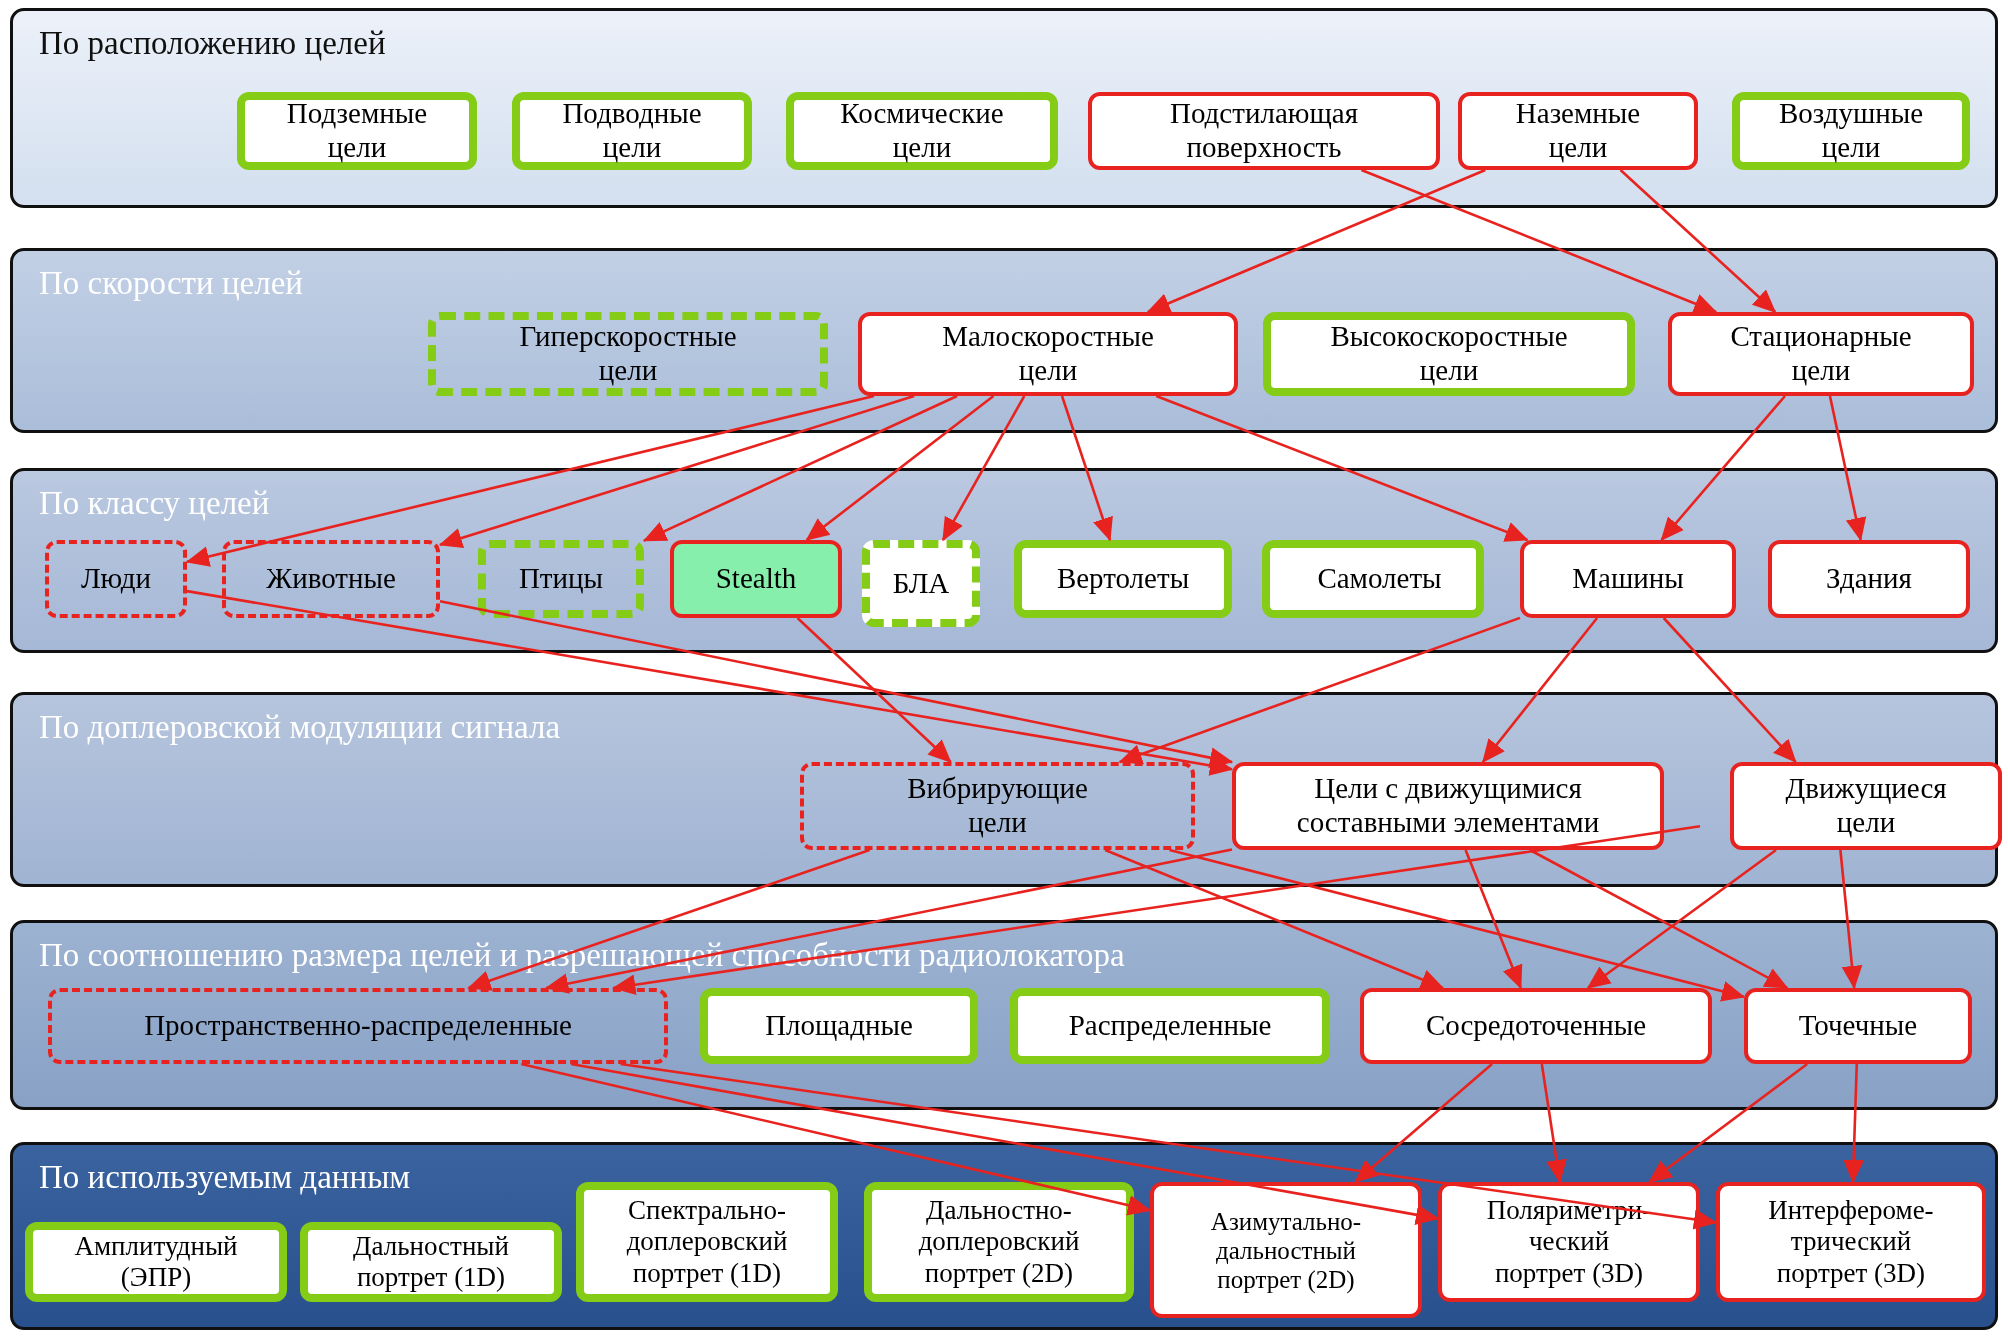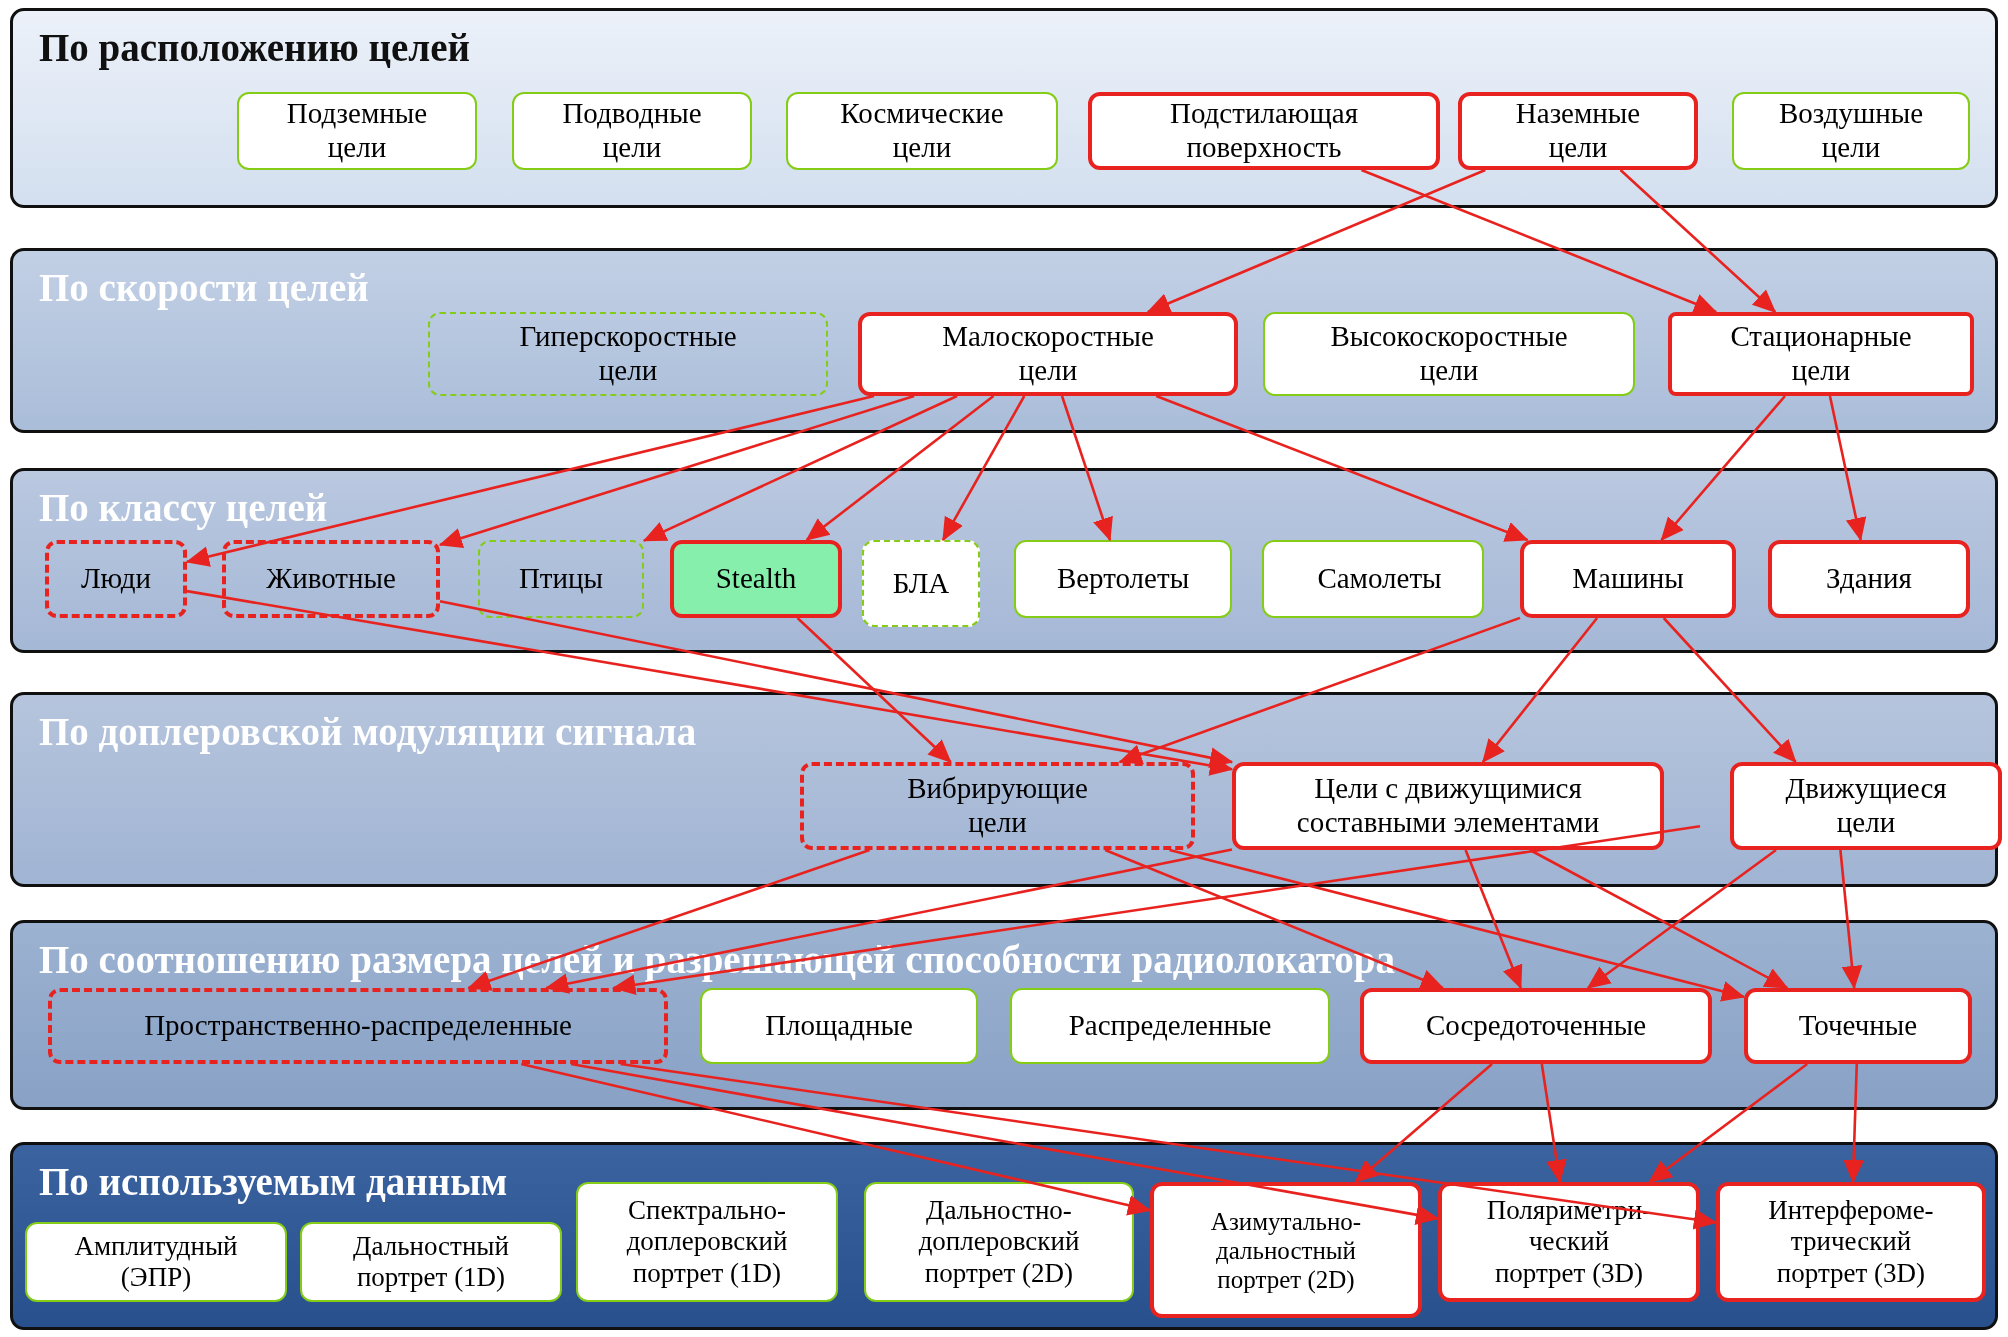--- a/index.html
+++ b/index.html
@@ -13,41 +13,41 @@
   .band {
     position: absolute;
     border: 3px solid #101010;
     border-radius: 14px;
     box-sizing: border-box;
   }
   .band-title {
     position: absolute;
     left: 26px;
     top: 14px;
-    font-size: 39px;
-    font-weight: bold;
+    font-size: 33px;
+    font-weight: normal;
     color: #ffffff;
     white-space: nowrap;
   }
   .band-title.dark { color: #101010; }
   .node {
     position: absolute;
     box-sizing: border-box;
     display: flex;
     align-items: center;
     justify-content: center;
     text-align: center;
     white-space: pre-line;
     font-size: 29px;
     line-height: 1.16;
     color: #000000;
     border-radius: 12px;
     padding: 2px 8px;
   }
-  .b-black { border: 2px solid #84cc16; }
+  .b-black { border: 8px solid #84cc16; }
   .b-red   { border: 4px solid #e8231f; }
   .l-dashed { border-style: dashed; }
   .f-white { background: #ffffff; }
   .f-band  { background: transparent; }
   .f-green { background: #86efac; }
   #edges {
     position: absolute;
     left: 0; top: 0;
     width: 2008px; height: 1337px;
     pointer-events: none;
@@ -128,21 +128,21 @@
     <div class="node b-red l-solid f-white" style="left: 1458px; top: 92px; width: 240px; height: 78px;">Наземные
 цели</div>
     <div class="node b-black l-solid f-white" style="left: 1732px; top: 92px; width: 238px; height: 78px;">Воздушные
 цели</div>
     <div class="node b-black l-dashed f-band" style="left: 428px; top: 312px; width: 400px; height: 84px;">Гиперскоростные
 цели</div>
     <div class="node b-red l-solid f-white" style="left: 858px; top: 312px; width: 380px; height: 84px;">Малоскоростные
 цели</div>
     <div class="node b-black l-solid f-white" style="left: 1263px; top: 312px; width: 372px; height: 84px;">Высокоскоростные
 цели</div>
-    <div class="node b-red l-solid f-white" style="left: 1668px; top: 312px; width: 306px; height: 84px; border-radius: 8px;">Стационарные
+    <div class="node b-red l-solid f-white" style="left: 1668px; top: 312px; width: 306px; height: 84px;">Стационарные
 цели</div>
     <div class="node b-red l-dashed f-band" style="left: 45px; top: 540px; width: 142px; height: 78px;">Люди</div>
     <div class="node b-red l-dashed f-band" style="left: 222px; top: 540px; width: 218px; height: 78px;">Животные</div>
     <div class="node b-black l-dashed f-band" style="left: 478px; top: 540px; width: 166px; height: 78px;">Птицы</div>
     <div class="node b-red l-solid f-green" style="left: 670px; top: 540px; width: 172px; height: 78px;">Stealth</div>
     <div class="node b-black l-dashed f-white" style="left: 862px; top: 540px; width: 118px; height: 87px;">БЛА</div>
     <div class="node b-black l-solid f-white" style="left: 1014px; top: 540px; width: 218px; height: 78px;">Вертолеты</div>
     <div class="node b-black l-solid f-white" style="left: 1262px; top: 540px; width: 222px; height: 78px; padding-left: 21px;">Самолеты</div>
     <div class="node b-red l-solid f-white" style="left: 1520px; top: 540px; width: 216px; height: 78px;">Машины</div>
     <div class="node b-red l-solid f-white" style="left: 1768px; top: 540px; width: 202px; height: 78px;">Здания</div>

